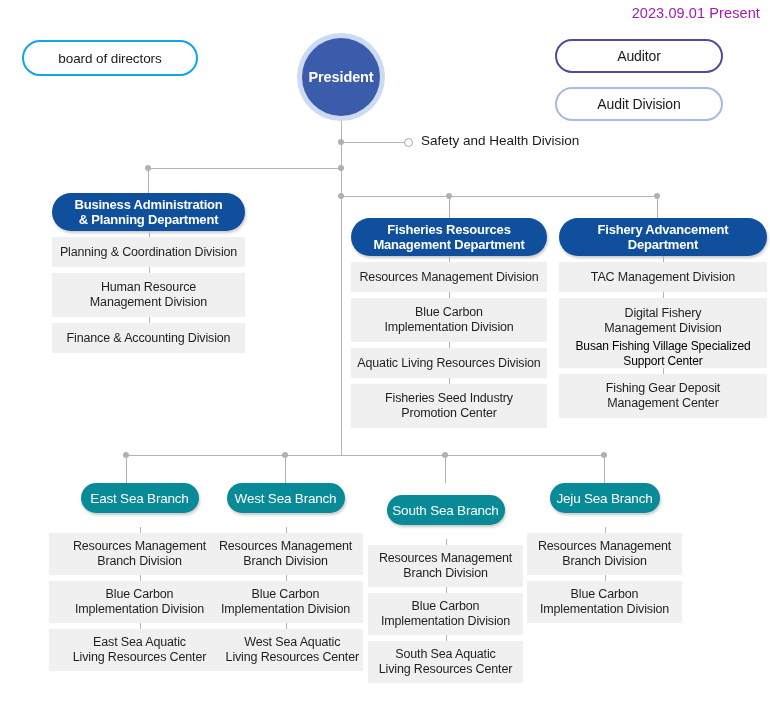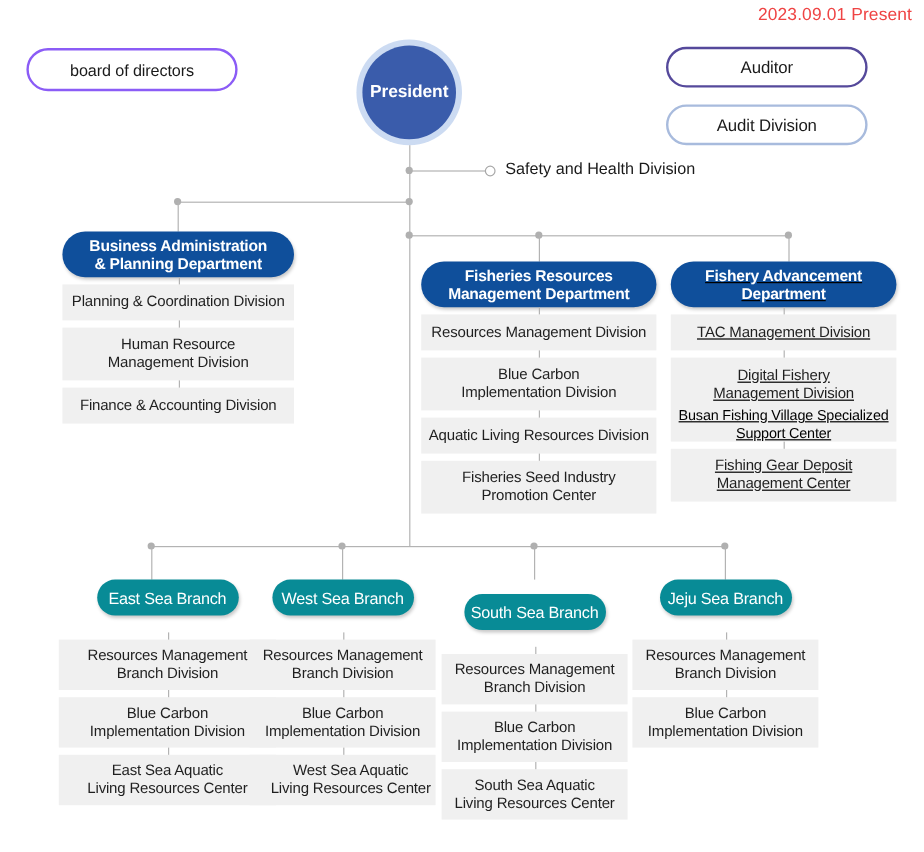--- a/index.html
+++ b/index.html
@@ -36,21 +36,21 @@
     border-radius: 50%;
     border: 1.5px solid #a8a8a8;
     background: #ffffff;
   }
 
   
   .date-label {
     position: absolute;
     right: 10px; top: 5px;
     font-size: 14.5px;
-    color: #ef4444;
+    color: #a21caf;
     letter-spacing: .1px;
     white-space: nowrap;
   }
 
   
   .president-wrap {
     position: absolute;
     left: 297px; top: 33px;
     width: 88px; height: 88px;
   }
@@ -77,21 +77,21 @@
     background: #ffffff;
     border-radius: 999px;
     font-size: 13.5px;
     color: #1a1a1a;
     letter-spacing: -.1px;
     white-space: nowrap;
   }
   .board-box {
     left: 22px; top: 40px;
     width: 176px; height: 36px;
-    border: 2px solid #8b5cf6;
+    border: 2px solid #0ea5e9;
   }
   .auditor-box {
     left: 555px; top: 39px;
     width: 168px; height: 34px;
     border: 2.2px solid #55499b;
     font-size: 14px;
   }
   .audit-div-box {
     left: 555px; top: 87px;
     width: 168px; height: 34px;
@@ -213,21 +213,21 @@
   <div class="line-v" style="left:604px; top:455px; height:28px;"></div>
 
   <div class="col" style="left:52px; top:193px; width:193px;">
     <div class="dept-pill blue" style="height:38px;">
       <div>
         <span style="display: block;">Business Administration</span>
         <span style="display: block;">&amp; Planning Department</span>
       </div>
     </div>
     <div class="sub-list">
-      <div class="sub-box" style="height:30px; display:flex; align-items:flex-end; justify-content:center;">
+      <div class="sub-box" style="height:30px; display:flex; align-items:center; justify-content:center;">
         <div><span>Planning &amp; Coordination Division</span></div>
       </div>
       <div class="sub-box" style="height:44px; display:flex; align-items:center; justify-content:center;">
         <div>
           <span>Human Resource</span><br>
           <span>Management Division</span>
         </div>
       </div>
       <div class="sub-box" style="height:30px; display:flex; align-items:center; justify-content:center;">
         <div><span>Finance &amp; Accounting Division</span></div>
@@ -257,21 +257,21 @@
       </div>
       <div class="sub-box" style="height:44px; display:flex; align-items:center; justify-content:center;">
         <div>
           <span>Fisheries Seed Industry</span><br>
           <span>Promotion Center</span>
         </div>
       </div>
     </div>
   </div>
 
-  <div class="col" style="left:559px; top:218px; width:188px;text-decoration:underline;">
+  <div class="col" style="left:559px; top:218px; width:208px;">
     <div class="dept-pill blue" style="height:38px;">
       <div>
         <span style="display: block;">Fishery Advancement</span>
         <span style="display: block;">Department</span>
       </div>
     </div>
     <div class="sub-list">
       <div class="sub-box" style="height:30px; display:flex; align-items:center; justify-content:center;">
         <div><span>TAC Management Division</span></div>
       </div>

